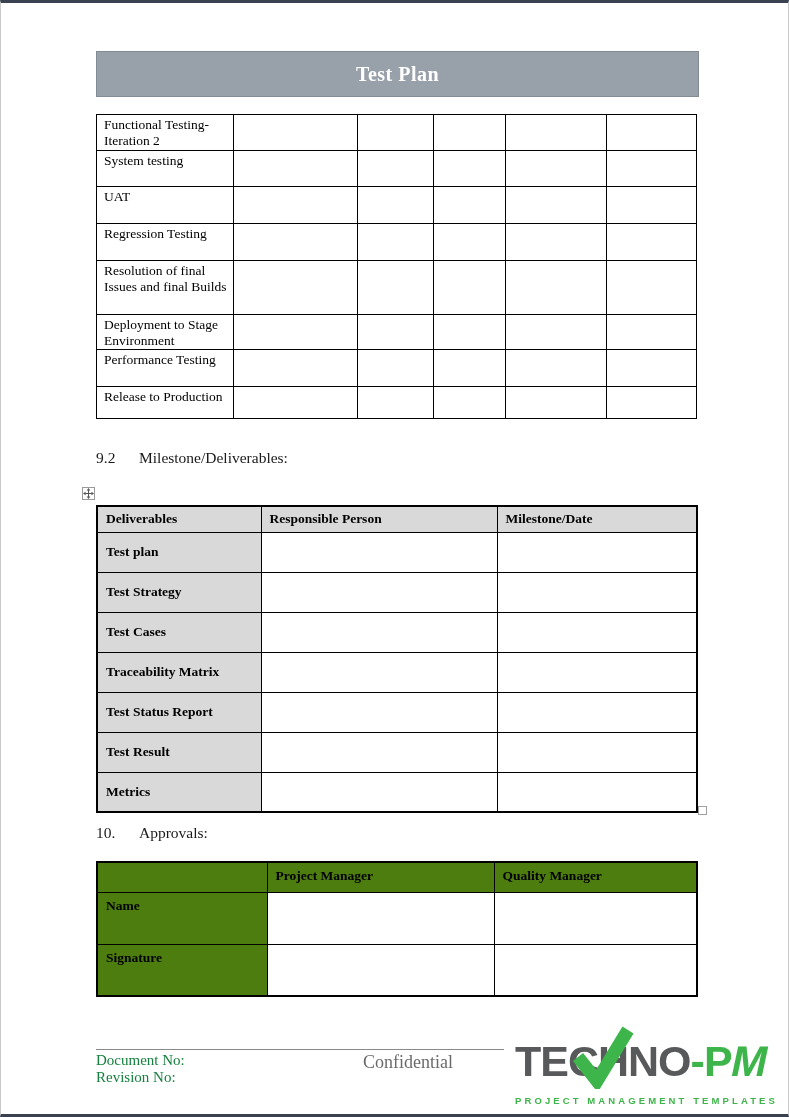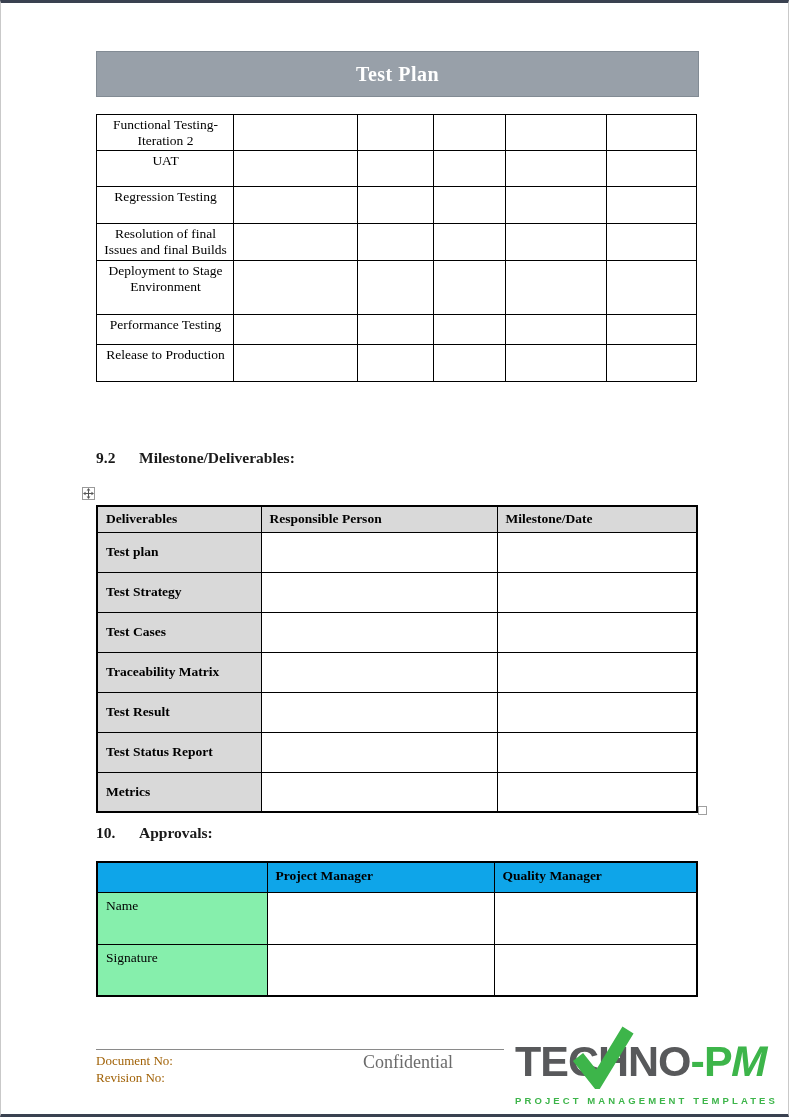--- a/index.html
+++ b/index.html
@@ -23,68 +23,68 @@
     color:#ffffff; font-size:20px; font-weight:bold; letter-spacing:.5px;
   }
 
   
   table { border-collapse:collapse; table-layout:fixed; }
   td, th { border:1px solid #000; font-size:13.5px; }
 
   
   .schedule { position:absolute; left:95px; top:111px; width:600px; border:1.5px solid #000; }
   .schedule td { vertical-align:top; }
-  .schedule td.lbl { padding:2px 6px 0 7px; line-height:1.2;text-align:center; }
+  .schedule td.lbl { padding:2px 6px 0 7px; line-height:1.2; }
   .schedule tr:nth-child(1){height:36px}
   .schedule tr:nth-child(2){height:36px}
   .schedule tr:nth-child(3){height:37px}
   .schedule tr:nth-child(4){height:37px}
   .schedule tr:nth-child(5){height:54px}
   .schedule tr:nth-child(6){height:30px}
   .schedule tr:nth-child(7){height:37px}
   .schedule tr:nth-child(8){height:32px}
 
   
   .heading {
-    position:absolute; left:95px; font-size:15.5px; font-weight:bold; color:#1a1a1a;
+    position:absolute; left:95px; font-size:15.5px; font-weight:normal; color:#1a1a1a;
   }
   .heading .hnum { display:inline-block; width:43px; }
   #h-milestones { top:446px; }
   #h-approvals  { top:821px; }
 
   
   .deliv { position:absolute; left:95px; top:502px; width:600px; border:2px solid #000;padding-left:42px; }
   .deliv td { vertical-align:middle; padding-left:8px; }
   .deliv .hdr td { background:#d9d9d9; font-weight:bold; }
   .deliv .hdr { height:26px; }
   .deliv .row { height:40px; }
   .deliv .row td.lbl { background:#d9d9d9; font-weight:bold; }
 
   
   .appr { position:absolute; left:95px; top:858px; width:600px; border:2px solid #000; }
   .appr td { vertical-align:top; padding:5px 8px; }
-  .appr .hdr td { background:#0ea5e9; font-weight:bold; }
+  .appr .hdr td { background:#4d7c0f; font-weight:bold; }
   .appr .hdr { height:30px; }
   .appr .row { height:52px; }
-  .appr .row td.lbl { background:#86efac; font-weight:normal; }
+  .appr .row td.lbl { background:#4d7c0f; font-weight:bold; }
 
   
   .move-handle {
     position:absolute; left:81px; top:484px; width:13px; height:13px;
     background:#fff; border:1px solid #9a9a9a;
     display:flex; align-items:center; justify-content:center;
   }
   .resize-handle {
     position:absolute; left:697px; top:803px; width:9px; height:9px;
     background:#fff; border:1px solid #a0a0a0;
   }
 
   
   .footer-rule { position:absolute; left:95px; top:1046px; width:408px; border-top:1px solid #8a8a8a; }
-  .footer-left { position:absolute; left:95px; top:1049px; font-size:13px; color:#a16207; line-height:17px; }
+  .footer-left { position:absolute; left:95px; top:1049px; font-size:15px; color:#15803d; line-height:17px; }
   .footer-center { position:absolute; left:362px; top:1049px; font-size:18px; color:#6b6b6b; }
 
   
   .logo { position:absolute; left:514px; top:1037px; width:250px; }
   .logo-main {
     position:relative; font-family:"Liberation Sans","DejaVu Sans",sans-serif;
     font-weight:800; font-size:43px; letter-spacing:-1px; color:#58595b;
     line-height:1; white-space:nowrap;
   }
   .logo-main .green { color:#3db54a; }
@@ -116,20 +116,28 @@
     <tbody>
         <tr>
       <td class="lbl">Functional Testing-Iteration 2</td>
       <td></td>
           <td></td>
           <td></td>
           <td></td>
           <td></td>
     </tr>
     <tr>
+      <td class="lbl">System testing</td>
+      <td></td>
+          <td></td>
+          <td></td>
+          <td></td>
+          <td></td>
+    </tr>
+    <tr>
       <td class="lbl">UAT</td>
       <td></td>
           <td></td>
           <td></td>
           <td></td>
           <td></td>
     </tr>
     <tr>
       <td class="lbl">Regression Testing</td>
       <td></td>
@@ -216,26 +224,26 @@
       <td class="lbl">Test Cases</td>
       <td></td>
           <td></td>
     </tr>
     <tr class="row">
       <td class="lbl">Traceability Matrix</td>
       <td></td>
           <td></td>
     </tr>
     <tr class="row">
+      <td class="lbl">Test Status Report</td>
+      <td></td>
+          <td></td>
+    </tr>
+    <tr class="row">
       <td class="lbl">Test Result</td>
-      <td></td>
-          <td></td>
-    </tr>
-    <tr class="row">
-      <td class="lbl">Test Status Report</td>
       <td></td>
           <td></td>
     </tr>
     <tr class="row">
       <td class="lbl">Metrics</td>
       <td></td>
           <td></td>
     </tr>
   </tbody>
     </table>

